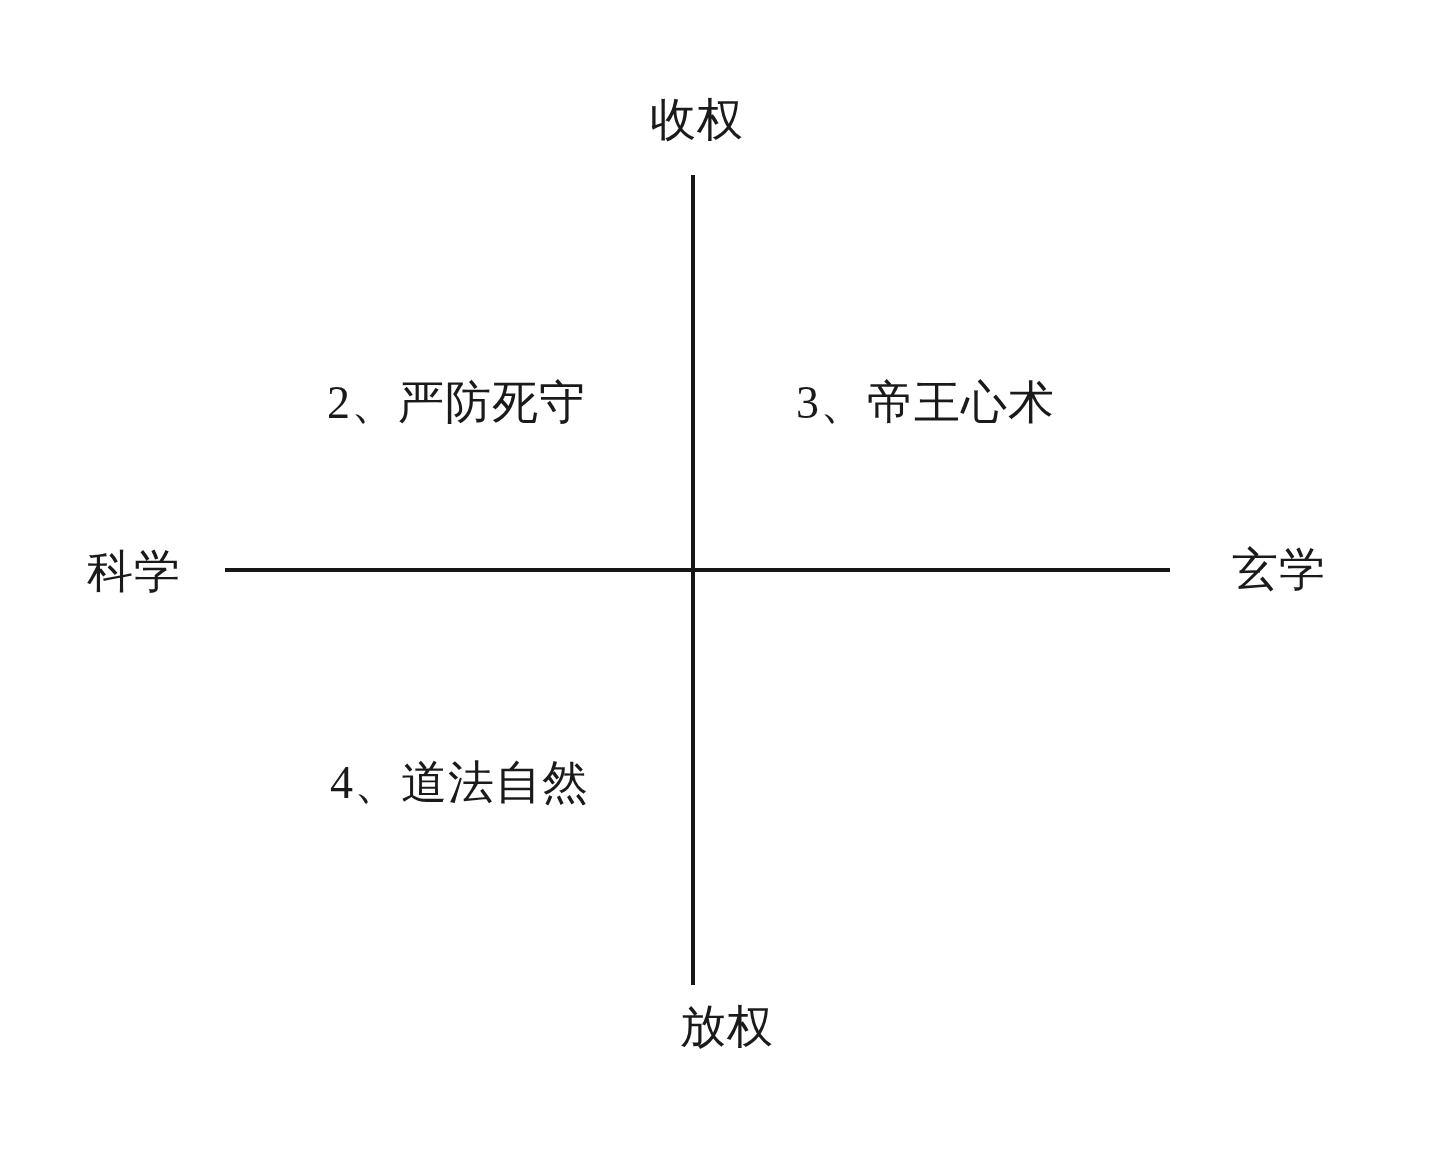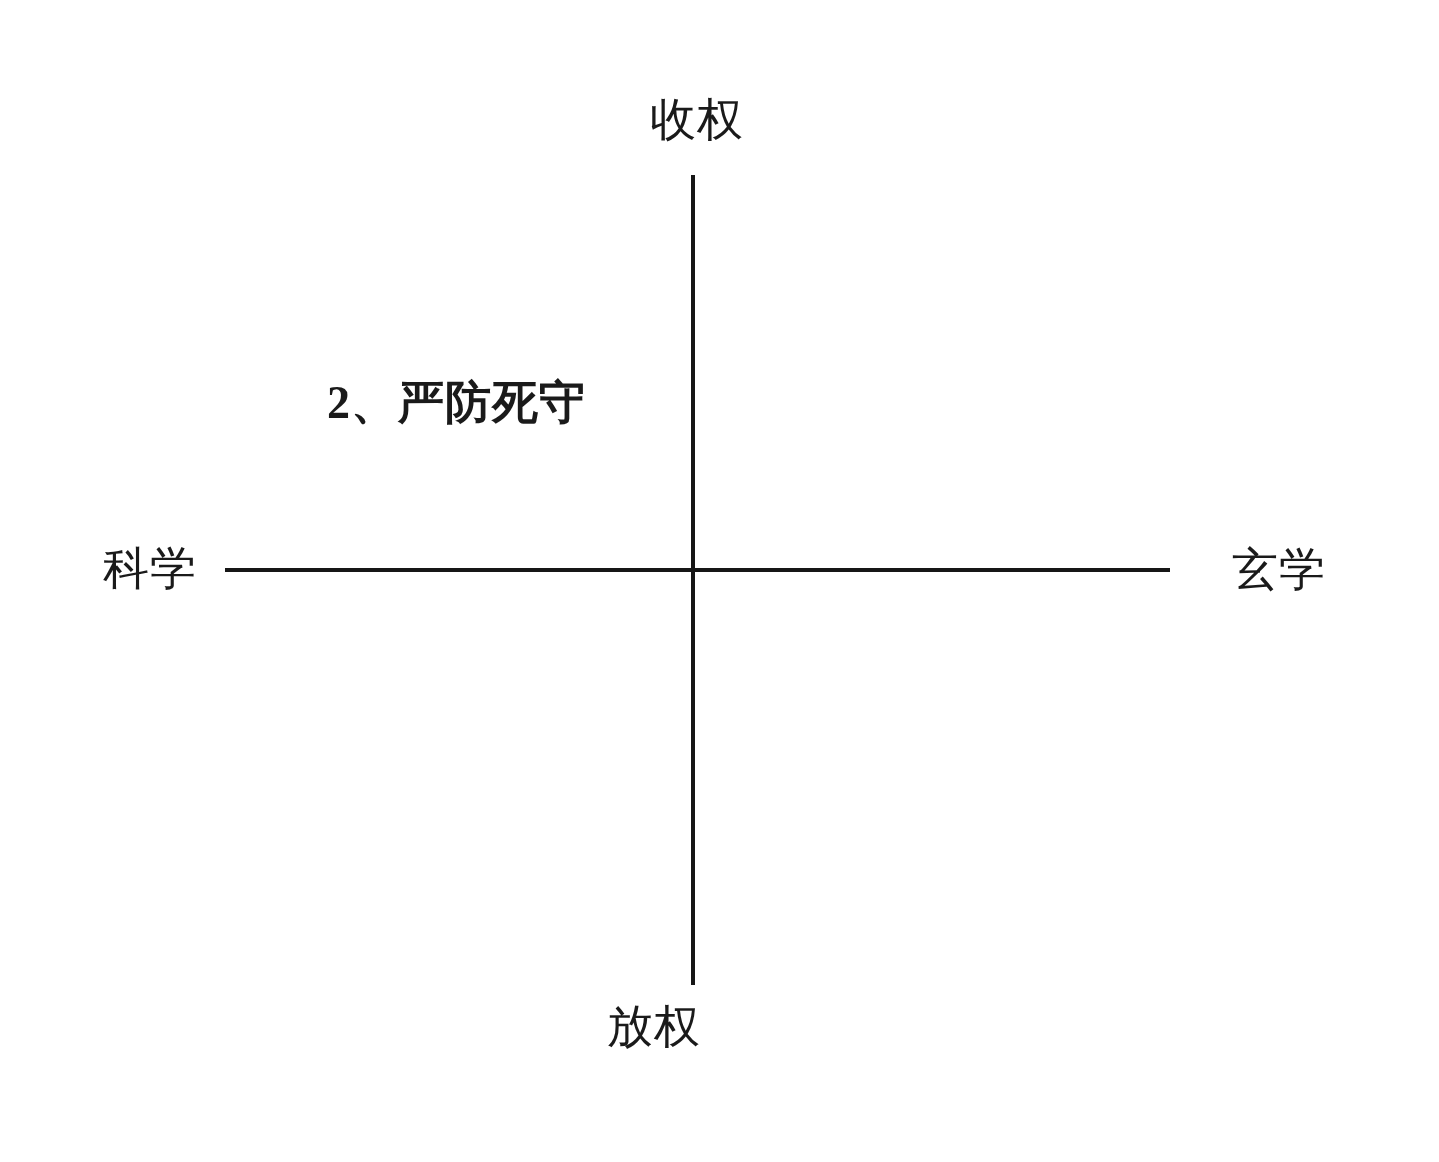--- a/index.html
+++ b/index.html
@@ -42,31 +42,30 @@
     position: absolute;
     font-size: 46px;
     line-height: 1;
     white-space: nowrap;
     letter-spacing: 1px;
   }
   .centered {
     transform: translate(-50%, -50%);
   }
   .axis-top    { left: 697px;  top: 120px; }
-  .axis-bottom { left: 654px;  top: 1027px; }
-  .axis-left   { left: 150px;  top: 572px; font-family: Liberation Mono, monospace; }
+  .axis-bottom { left: 727px;  top: 1027px; }
+  .axis-left   { left: 134px;  top: 572px; }
   .axis-right  { left: 1243px; top: 570px; margin-left: 36px; }
   .q-label {
     position: absolute;
     font-size: 46px;
     line-height: 1;
     white-space: nowrap;
     letter-spacing: 1px;
     transform: translateY(-50%);
-    font-weight: bold;
   }
   .q-tl { left: 327px; top: 403px; }
   .q-tr { left: 796px; top: 403px; }
   .q-bl { left: 330px; top: 783px; }
   .q-br { left: 797px; top: 783px; }
 </style>
 </head>
 <body>
 
 <div class="stage">
@@ -78,16 +77,18 @@
   <div class="label centered axis-top">收权</div>
 
   <div class="label centered axis-bottom">放权</div>
 
   <div class="label centered axis-left">科学</div>
 
   <div class="label centered axis-right">玄学</div>
 
   <div class="q-label q-tl">2、严防死守</div>
 
+  <div class="q-label q-tr">3、帝王心术</div>
 
+  <div class="q-label q-bl">4、道法自然</div>
 
 
 </div>
 
 </body></html>

